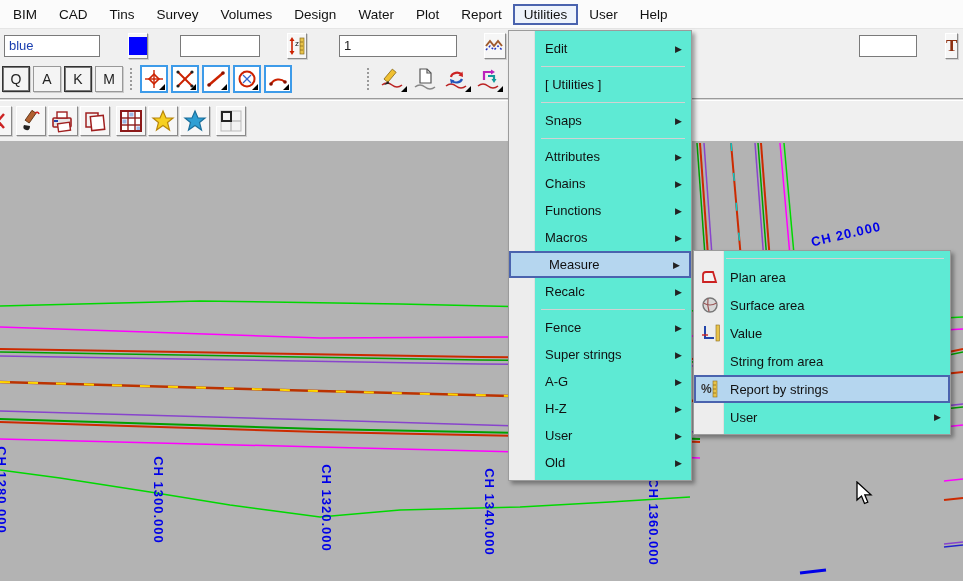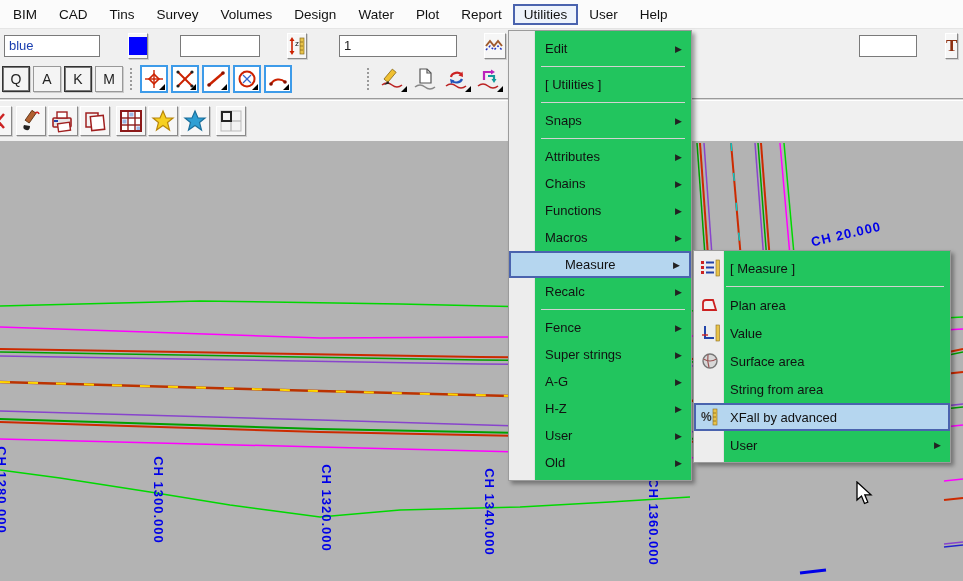--- a/index.html
+++ b/index.html
@@ -39,37 +39,37 @@
     margin-right:3px; position:relative; display:flex; align-items:center; justify-content:center; }
 
   
   .canvas { position:absolute; left:0; top:141px; width:963px; height:440px;
     background:#b3b3b3; z-index:1; }
   .strings { position:absolute; left:0; top:0; z-index:1; }
   .ch-label { position:absolute; font-size:13px; font-weight:bold; color:#0000e8;
     letter-spacing:1px; white-space:nowrap; z-index:2; }
 
   
-  .menu-panel { position:absolute; background:#22c55e; border:1px solid #9b9b9b;
+  .menu-panel { position:absolute; background:#5eead4; border:1px solid #9b9b9b;
     box-shadow:3px 3px 4px rgba(0,0,0,0.35); z-index:30; }
   .gutter { position:absolute; left:0; top:0; bottom:0; background:#ededed;
     border-right:1px solid #e0e0e0; }
   .dropdown { left:508px; top:30px; width:184px; padding:4px 0; }
   .dropdown .gutter { width:26px; }
   .submenu  { left:693px; top:250px; width:258px; padding:3px 0; }
   .submenu .gutter { width:30px; }
 
   .menu-item { position:relative; display:flex; align-items:center;
     font-size:13px; color:#111; cursor:default; }
   .dropdown .menu-item { height:27px; padding-left:36px; }
   .submenu  .menu-item { height:28px; padding-left:36px; }
   .mi-arrow { position:absolute; right:9px; font-size:9px; color:#222; top:50%;
     transform:translateY(-50%); }
   .menu-item.hl { background:#b5d6ef; border:2px solid #4a63ae; }
-  .dropdown .menu-item.hl { padding-left:54px; }
+  .dropdown .menu-item.hl { padding-left:38px; }
   .submenu  .menu-item.hl { padding-left:34px; }
   .menu-sep { height:1px; background:#d2d2d2; margin:4px 6px 4px 32px; }
   .mi-icon { position:absolute; left:4px; top:50%; transform:translateY(-50%);
     width:24px; height:20px; display:flex; align-items:center; justify-content:center; }
   .menu-item.hl .mi-icon { left:2px; }
 
   .cursor { position:absolute; z-index:40; }
 </style>
 </head>
 <body>
@@ -410,77 +410,63 @@
       <span class="mi-arrow">▶</span>
     </div>
     <div class="menu-item">
       <span>Old</span>
       <span class="mi-arrow">▶</span>
     </div>
   </div>
 
   <div class="menu-panel submenu">
     <div class="gutter"></div>
-    <div class="menu-item">
-      <span class="mi-icon">
-        <svg width="20" height="18" viewBox="0 0 20 18">
-          <rect x="1" y="2" width="3" height="3" fill="#cc2222"></rect>
-            <rect x="6" y="2.5" width="8" height="2" fill="#2244aa"></rect>
-          <rect x="1" y="7" width="3" height="3" fill="#cc2222"></rect>
-            <rect x="6" y="7.5" width="8" height="2" fill="#2244aa"></rect>
-          <rect x="1" y="12" width="3" height="3" fill="#cc2222"></rect>
-            <rect x="6" y="12.5" width="8" height="2" fill="#2244aa"></rect>
-          <rect x="16" y="1" width="3.5" height="16" fill="#e8c34a" stroke="#8a6d1f" stroke-width="0.6"></rect>
-        </svg>
-      </span>
-      <span>[ Measure ]</span>
-    </div>
     <div class="menu-sep"></div>
     <div class="menu-item">
       <span class="mi-icon">
         <svg width="20" height="18" viewBox="0 0 20 18">
           <path d="M3,14 L3,7 Q3,4 6,4 L13,4 L16,14 Z" fill="#f4f4f4" stroke="#cc2222" stroke-width="1.8"></path>
         </svg>
       </span>
       <span>Plan area</span>
+    </div>
+    <div class="menu-item">
+      <span class="mi-icon">
+        <svg width="20" height="18" viewBox="0 0 20 18">
+          <circle cx="10" cy="9" r="7" fill="#d8d8d8" stroke="#777" stroke-width="1.4"></circle>
+          <path d="M3.5,7 Q10,11 16.5,7" fill="none" stroke="#995555" stroke-width="1.2"></path>
+          <path d="M8,2.5 Q7,9 9,15.5" fill="none" stroke="#995555" stroke-width="1.2"></path>
+        </svg>
+      </span>
+      <span>Surface area</span>
     </div>
     <div class="menu-item">
       <span class="mi-icon">
         <svg width="20" height="18" viewBox="0 0 20 18">
           <polyline points="5,2 5,14 14,14" fill="none" stroke="#2244aa" stroke-width="2"></polyline>
           <line x1="2" y1="11" x2="8" y2="11" stroke="#cc2222" stroke-width="1.4"></line>
           <rect x="16" y="1" width="3.5" height="16" fill="#e8c34a" stroke="#8a6d1f" stroke-width="0.6"></rect>
         </svg>
       </span>
       <span>Value</span>
-    </div>
-    <div class="menu-item">
-      <span class="mi-icon">
-        <svg width="20" height="18" viewBox="0 0 20 18">
-          <circle cx="10" cy="9" r="7" fill="#d8d8d8" stroke="#777" stroke-width="1.4"></circle>
-          <path d="M3.5,7 Q10,11 16.5,7" fill="none" stroke="#995555" stroke-width="1.2"></path>
-          <path d="M8,2.5 Q7,9 9,15.5" fill="none" stroke="#995555" stroke-width="1.2"></path>
-        </svg>
-      </span>
-      <span>Surface area</span>
     </div>
     <div class="menu-item">
       <span>String from area</span>
     </div>
     <div class="menu-item hl">
       <span class="mi-icon">
         <svg width="20" height="18" viewBox="0 0 20 18">
           <text x="1" y="13" font-size="12" font-weight="bold" fill="#333" font-family="Liberation Sans">%</text>
           <rect x="13" y="1" width="4" height="16" fill="#e8c34a" stroke="#8a6d1f" stroke-width="0.6"></rect>
           <line x1="13" y1="5" x2="16" y2="5" stroke="#8a6d1f" stroke-width="0.8"></line>
           <line x1="13" y1="9" x2="16" y2="9" stroke="#8a6d1f" stroke-width="0.8"></line>
           <line x1="13" y1="13" x2="16" y2="13" stroke="#8a6d1f" stroke-width="0.8"></line>
         </svg>
       </span>
-      <span>XFall by advanced</span>
+      <span>Report by strings</span>
     </div>
     <div class="menu-item">
       <span>User</span>
       <span class="mi-arrow">▶</span>
     </div>
   </div>
 
   <svg class="cursor" style="left:855px; top:481px;" width="20" height="26" viewBox="0 0 20 26">
     <path d="M2,1 L2,19 L6.5,15 L9.5,22.5 L12.8,21.1 L9.8,13.8 L16,13.8 Z" fill="#fff" stroke="#000" stroke-width="1.3"></path>
   </svg>

